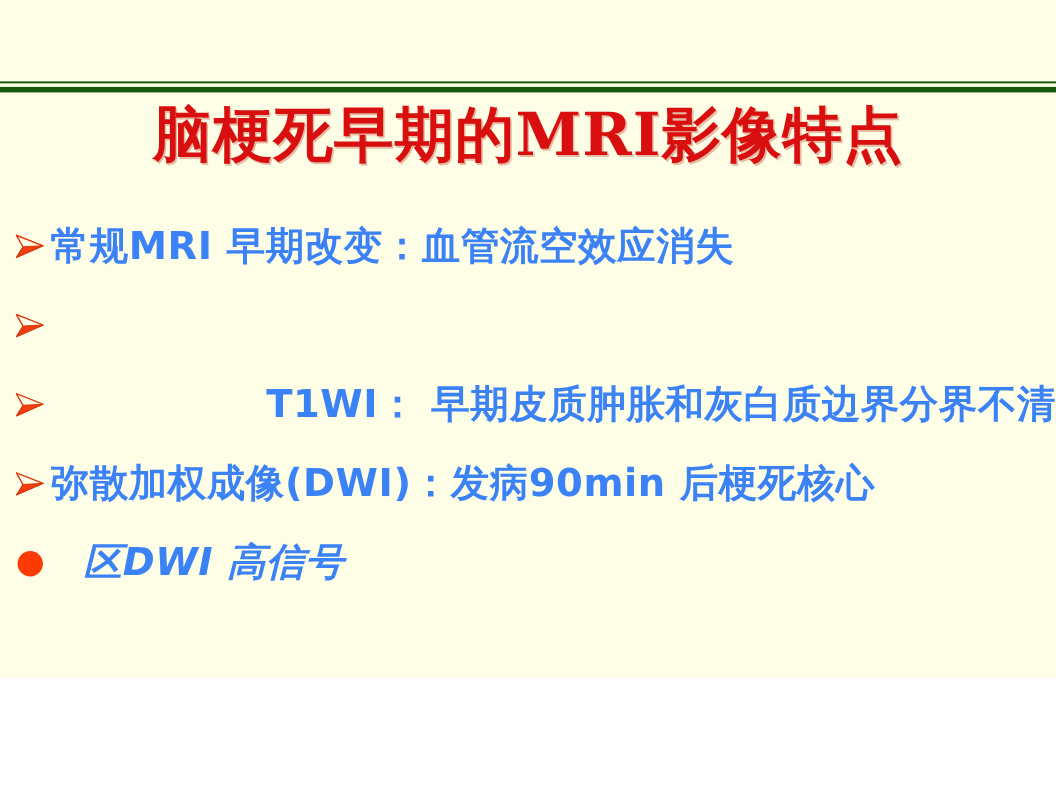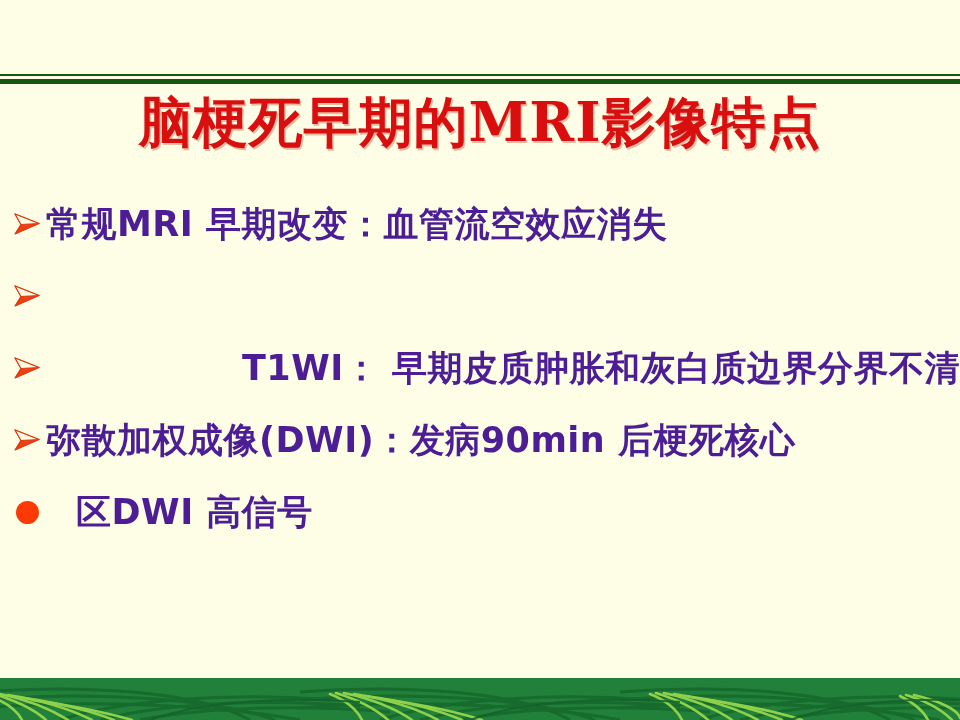--- a/index.html
+++ b/index.html
@@ -9,21 +9,21 @@
   body {
     width: 960px;
     height: 720px;
     overflow: hidden;
     font-family: "DejaVu Sans", "Liberation Sans", sans-serif;
   }
 
   #slide {
     position: relative;
     width: 960px;
-    height: 720px;
+    height: 616px;
     background: #fefee6;
     overflow: hidden;
   }
 
   
   #divider {
     position: absolute;
     left: 0;
     top: 74px;
     width: 960px;
@@ -101,27 +101,27 @@
     height: 23px;
     border-radius: 50%;
     background: #fb3a05;
     margin-left: 4px;
   }
   .btext {
     flex: 1 1 auto;
     font-family: "DejaVu Sans", "Liberation Sans", sans-serif;
     font-size: 35px;
     font-weight: bold;
-    color: #4c1d95;
+    color: #3b82f6;
     line-height: 1.1;
     white-space: nowrap;
     letter-spacing: 0.5px;
   }
   .btext.indent-sm { padding-left: 8px; text-align: right; }
-  .btext.indent-md { padding-left: 30px; }
+  .btext.indent-md { padding-left: 30px; font-style: italic; }
 
   
   #leaf-band {
     position: absolute;
     left: 0;
     top: 678px;
     width: 960px;
     height: 42px;
     background: #21803a;
     overflow: hidden;

